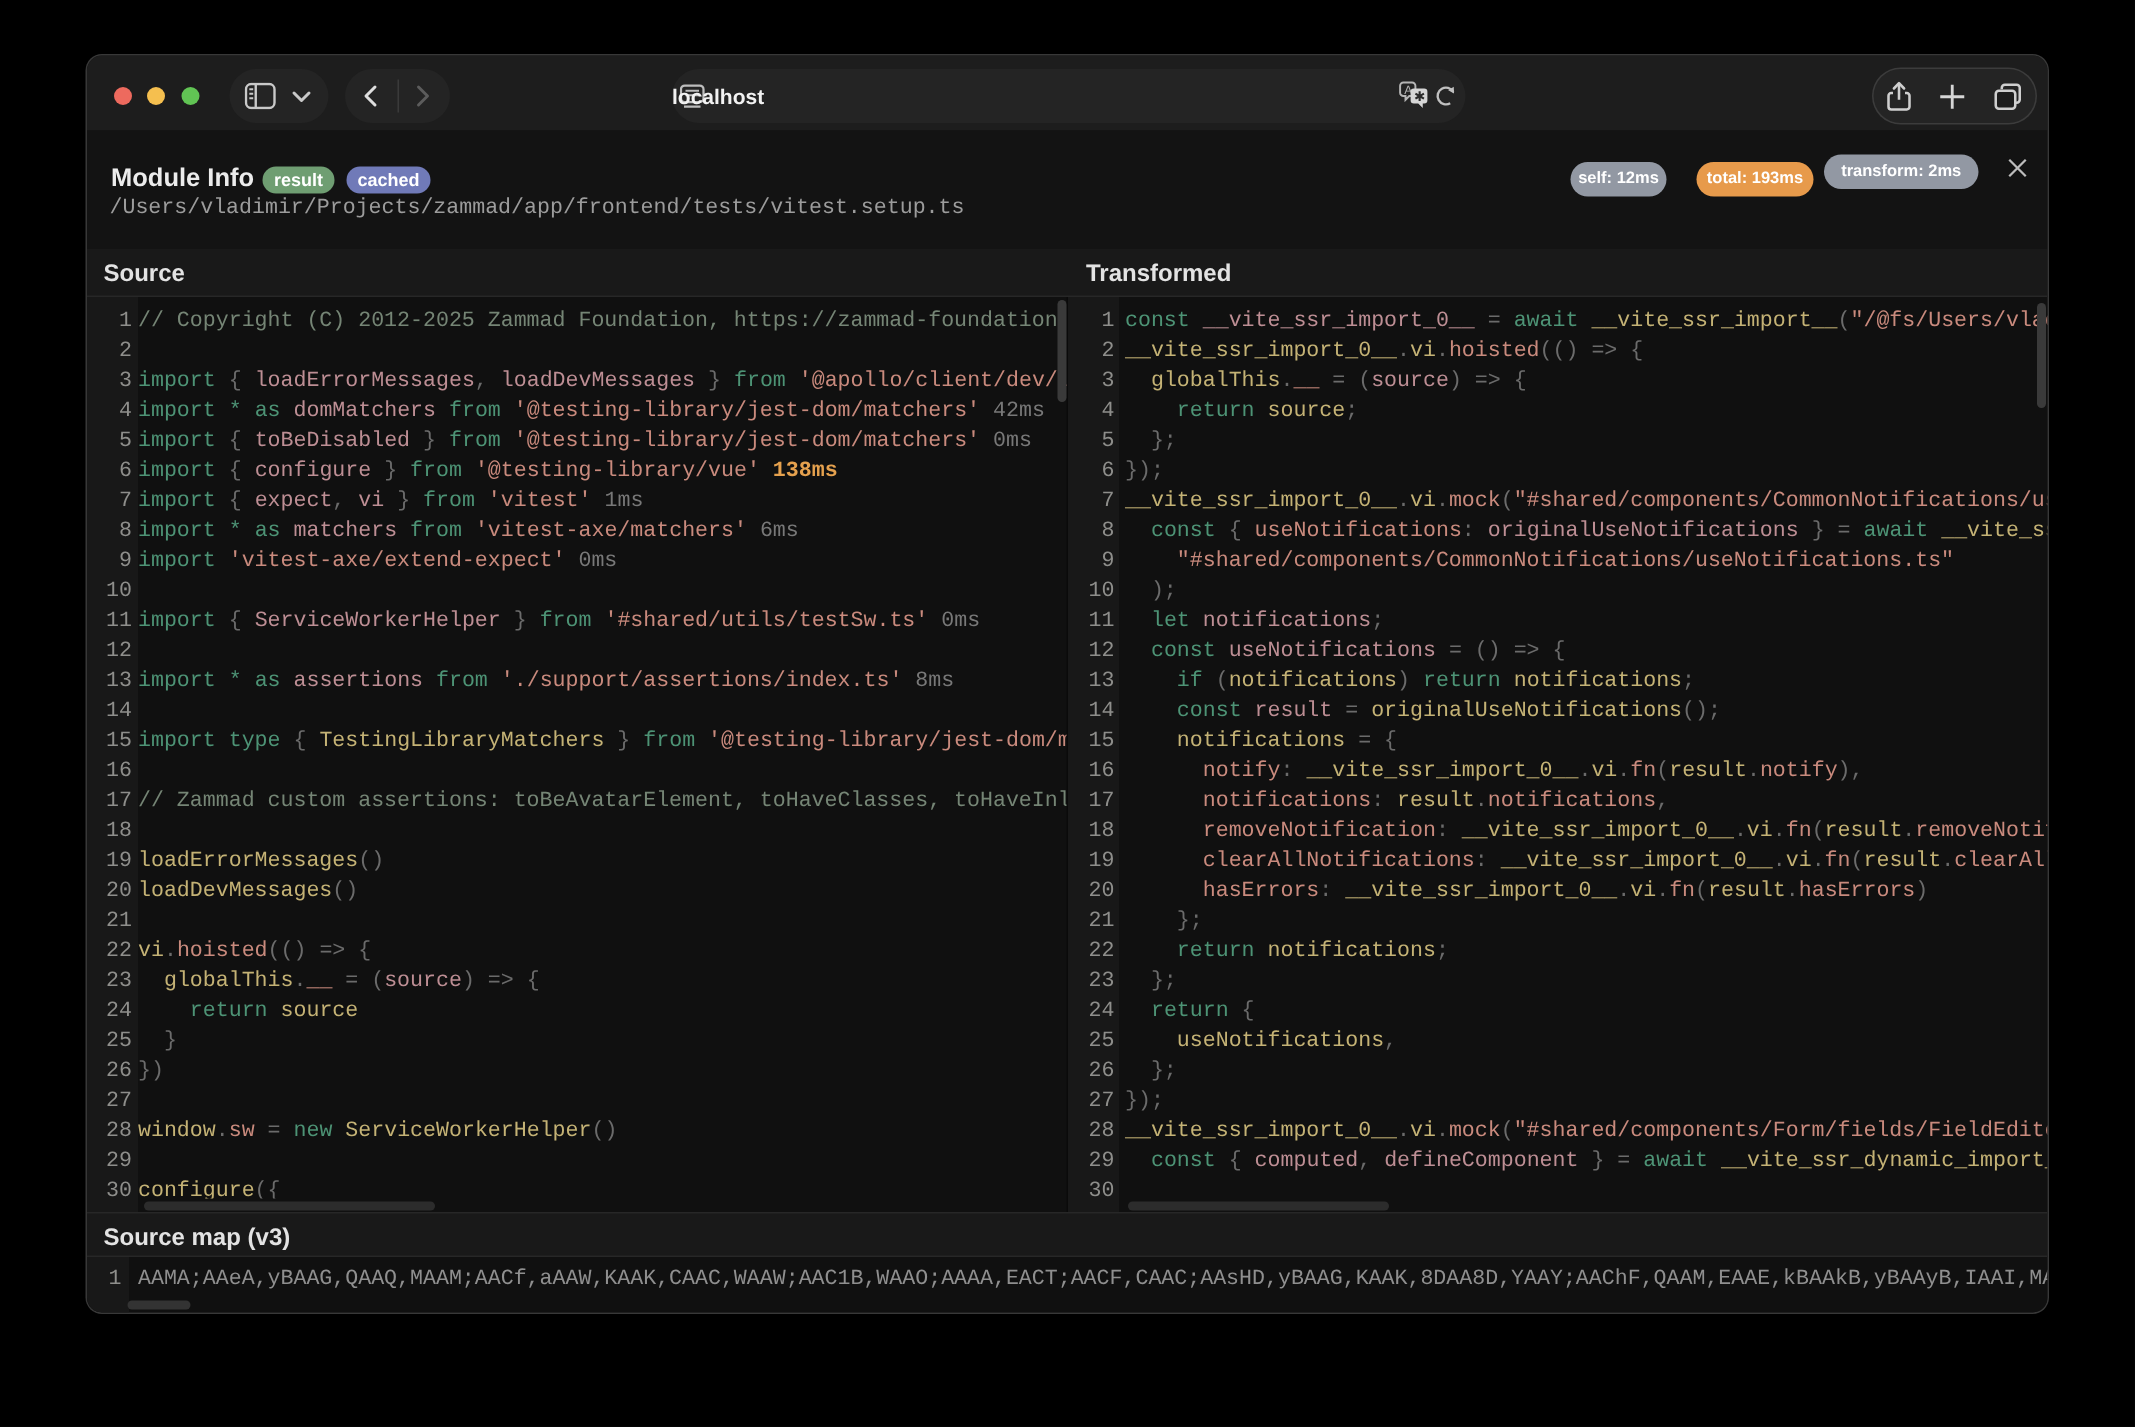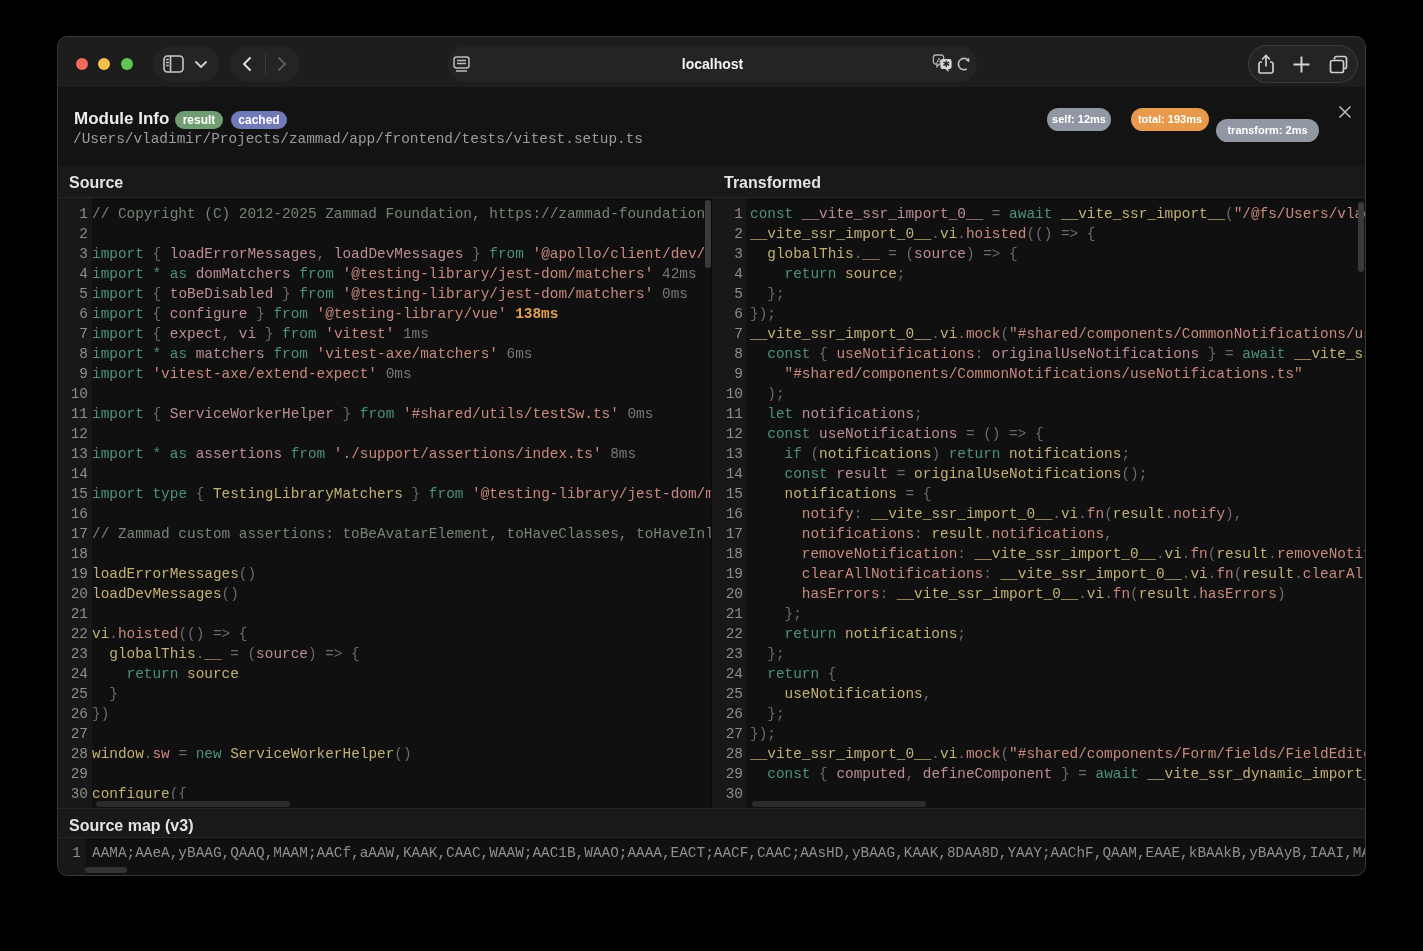--- a/index.html
+++ b/index.html
@@ -63,21 +63,21 @@
     <svg class="abs" style="left:217px; top:19px;" width="14" height="16" viewBox="0 0 14 16">
       <path d="M4 2 L10 8 L4 14" fill="none" stroke="#5c5c5c" stroke-width="2" stroke-linecap="round" stroke-linejoin="round"></path>
     </svg>
     <div class="pill" style="left:390px; width:529px; background:#242424;"></div>
     <svg class="abs" style="left:395px; top:19px;" width="17" height="16" viewBox="0 0 17 16">
       <rect x="1" y="1" width="15" height="11" rx="2.5" fill="none" stroke="#bdbdbd" stroke-width="1.5"></rect>
       <line x1="4" y1="4.5" x2="13" y2="4.5" stroke="#bdbdbd" stroke-width="1.3"></line>
       <line x1="4" y1="7.5" x2="13" y2="7.5" stroke="#bdbdbd" stroke-width="1.3"></line>
       <line x1="3" y1="15" x2="14" y2="15" stroke="#bdbdbd" stroke-width="1.5"></line>
     </svg>
-    <div class="abs" style="left:390px; top:9px; width:529px; height:36px; text-align:center;
+    <div class="abs" style="left:390px; top:9px; width:529px; height:36px; text-align:left;
       font-size:14px; line-height:36px; color:#f2f2f2; font-weight:bold;">localhost</div>
     <svg class="abs" style="left:874px; top:17px;" width="22" height="20" viewBox="0 0 22 20">
       <path d="M3.6 1 H9.4 A2.2 2.2 0 0 1 11.6 3.2 V7.8 A2.2 2.2 0 0 1 9.4 10 H7.5 L5 12.6 V10 H3.6 A2.2 2.2 0 0 1 1.4 7.8 V3.2 A2.2 2.2 0 0 1 3.6 1 Z" fill="none" stroke="#b5b5b5" stroke-width="1.3"></path>
       <text x="4.2" y="8.6" font-size="8" fill="#b5b5b5" font-family="Liberation Sans">A</text>
       <path d="M10.6 5 H17.4 A2.2 2.2 0 0 1 19.6 7.2 V12.8 A2.2 2.2 0 0 1 17.4 15 H16.5 V18 L13.5 15 H10.6 A2.2 2.2 0 0 1 8.4 12.8 V7.2 A2.2 2.2 0 0 1 10.6 5 Z" fill="#d6d6d6" stroke="none"></path>
       <text x="10.6" y="13.4" font-size="9" fill="#2a2a2a" font-family="Liberation Sans">✱</text>
     </svg>
     <svg class="abs" style="left:898px; top:19px;" width="16" height="16" viewBox="0 0 16 16">
       <g transform="rotate(60 8 8)">
         <path d="M13.6 8 A5.6 5.6 0 1 1 8 2.4" fill="none" stroke="#c0c0c0" stroke-width="1.6"></path>
@@ -100,21 +100,21 @@
     </svg>
   </div>
 
   <div class="mhead">
     <div class="abs" style="left:16px; top:22px; font-size:17px; font-weight:bold; color:#ececec;">Module Info</div>
     <div class="badge" style="left:117px; top:24px; width:48px; background:#6f9e72; font-size:12px; height:18px; line-height:18px; border-radius:9px;">result</div>
     <div class="badge" style="left:173px; top:24px; width:56px; background:#707ab8; font-size:12px; height:18px; line-height:18px; border-radius:9px;">cached</div>
     <div class="abs" style="left:15px; top:44px; font-family:'Liberation Mono',monospace; font-size:14.4px; color:#9c9c9c;">/Users/vladimir/Projects/zammad/app/frontend/tests/vitest.setup.ts</div>
     <div class="badge" style="left:989px; top:21px; width:64px; background:#9298a3;">self: 12ms</div>
     <div class="badge" style="left:1073px; top:21px; width:78px; background:#e79a4b;">total: 193ms</div>
-    <div class="badge" style="left:1158px; top:32px; width:103px; background:#9298a3;text-align:center;">transform: 2ms</div>
+    <div class="badge" style="left:1158px; top:16px; width:103px; background:#9298a3;text-align:center;">transform: 2ms</div>
     <svg class="abs" style="left:1279px; top:17px;" width="16" height="16" viewBox="0 0 16 16">
       <path d="M2.5 2.5 L13.5 13.5 M13.5 2.5 L2.5 13.5" stroke="#bdbdbd" stroke-width="1.5"></path>
     </svg>
   </div>
 
   <div class="phead">
     <div class="t" style="left:11px;">Source</div>
     <div class="t" style="left:666px;">Transformed</div>
   </div>
 

